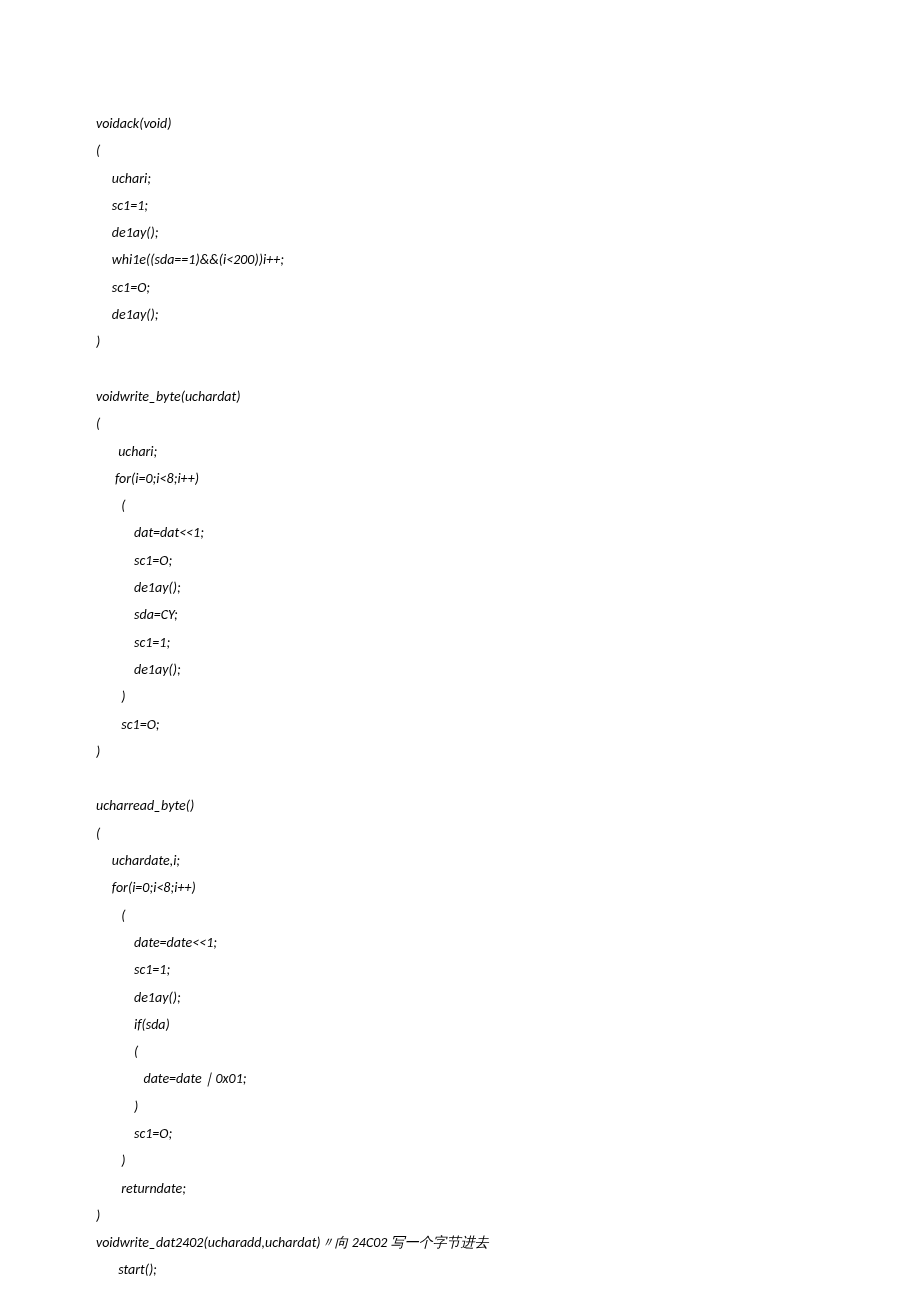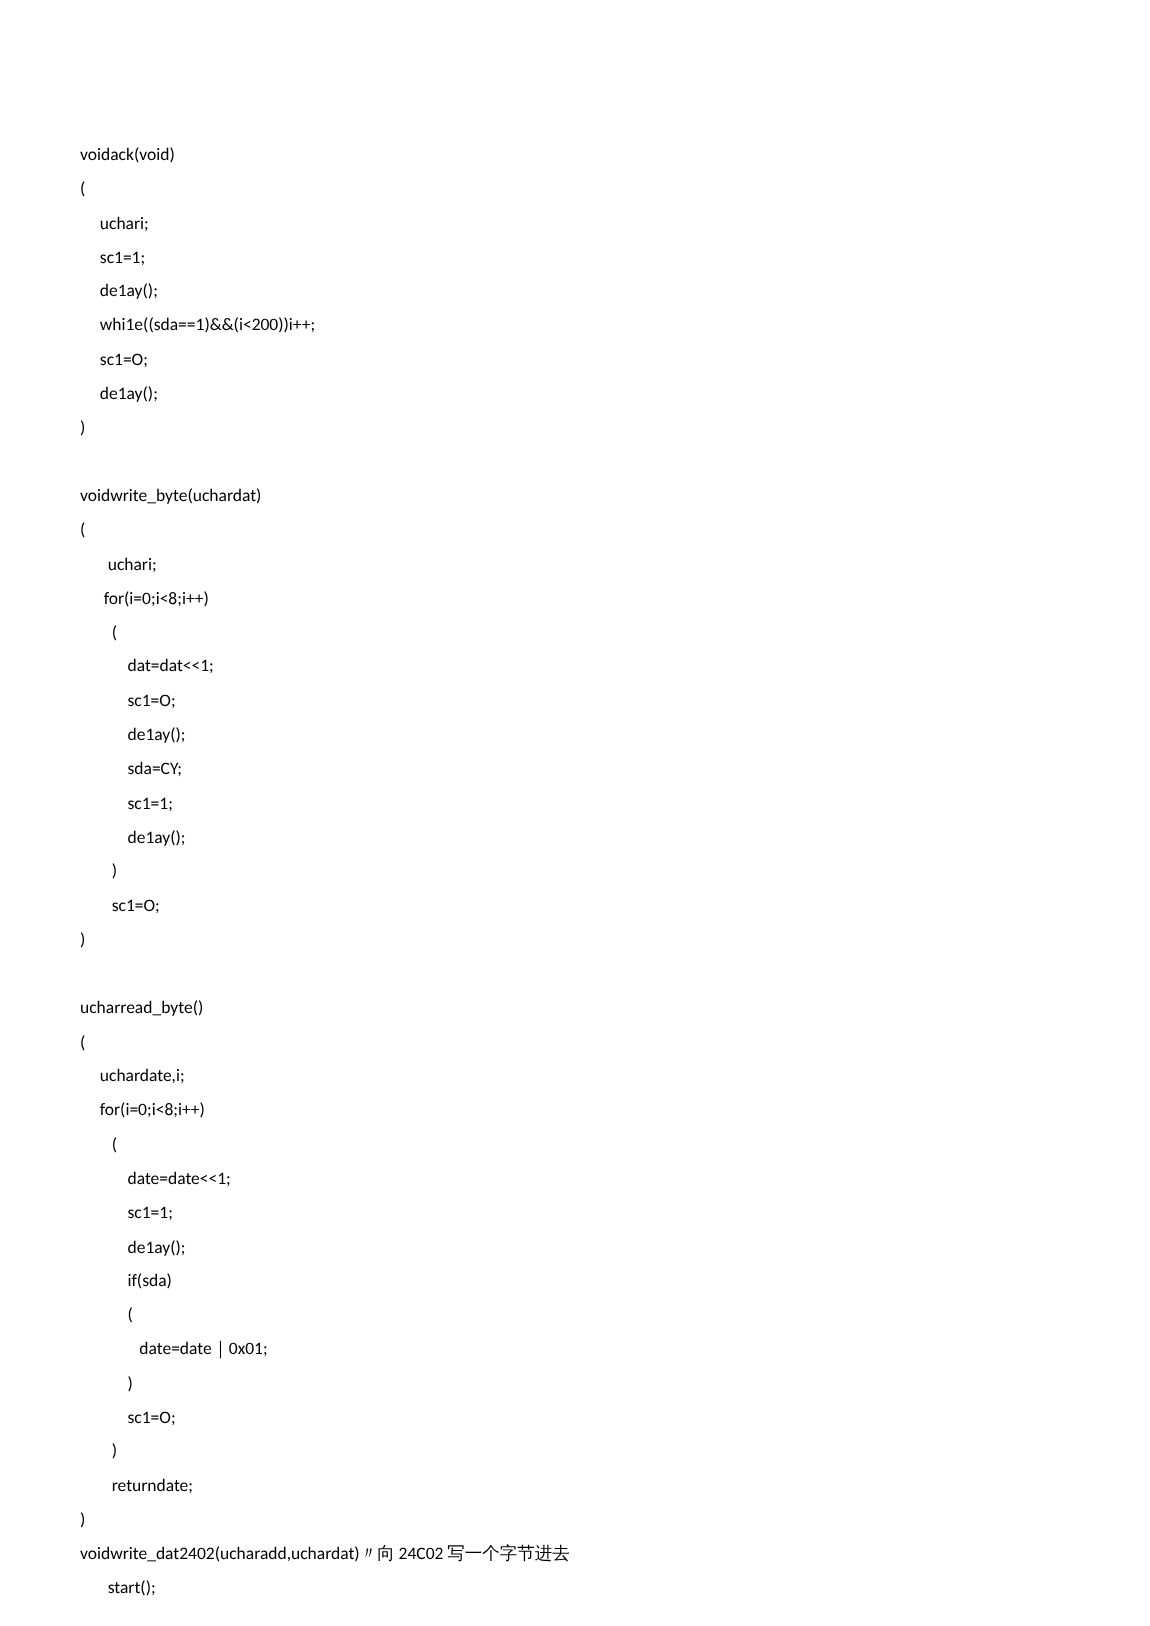--- a/index.html
+++ b/index.html
@@ -6,22 +6,23 @@
     margin: 0;
     padding: 0;
     background: #ffffff;
     font-family: Calibri, Arial, sans-serif;
     font-size: 14px;
     color: #000000;
     line-height: 1.95;
     width: 920px;
   }
   .page {
-    padding: 110px 0 0 64px;
+    padding: 110px 0 0 96px;
     white-space: pre;
+    font-style: italic;
   }
   .line {
     display: block;
   }
 </style>
 </head>
 <body>
 
 <div class="page" id="code-container"><span class="line">voidack(void)</span><span class="line">(</span><span class="line">     uchari;</span><span class="line">     sc1=1;</span><span class="line">     de1ay();</span><span class="line">     whi1e((sda==1)&amp;&amp;(i&lt;200))i++;</span><span class="line">     sc1=O;</span><span class="line">     de1ay();</span><span class="line">)</span><span class="line">&nbsp;</span><span class="line">voidwrite_byte(uchardat)</span><span class="line">(</span><span class="line">       uchari;</span><span class="line">      for(i=0;i&lt;8;i++)</span><span class="line">        (</span><span class="line">            dat=dat&lt;&lt;1;</span><span class="line">            sc1=O;</span><span class="line">            de1ay();</span><span class="line">            sda=CY;</span><span class="line">            sc1=1;</span><span class="line">            de1ay();</span><span class="line">        )</span><span class="line">        sc1=O;</span><span class="line">)</span><span class="line">&nbsp;</span><span class="line">ucharread_byte()</span><span class="line">(</span><span class="line">     uchardate,i;</span><span class="line">     for(i=0;i&lt;8;i++)</span><span class="line">        (</span><span class="line">            date=date&lt;&lt;1;</span><span class="line">            sc1=1;</span><span class="line">            de1ay();</span><span class="line">            if(sda)</span><span class="line">            (</span><span class="line">               date=date｜0x01;</span><span class="line">            )</span><span class="line">            sc1=O;</span><span class="line">        )</span><span class="line">        returndate;</span><span class="line">)</span><span class="line">voidwrite_dat2402(ucharadd,uchardat)〃向 24C02 写一个字节进去</span><span class="line">       start();</span></div>
 

